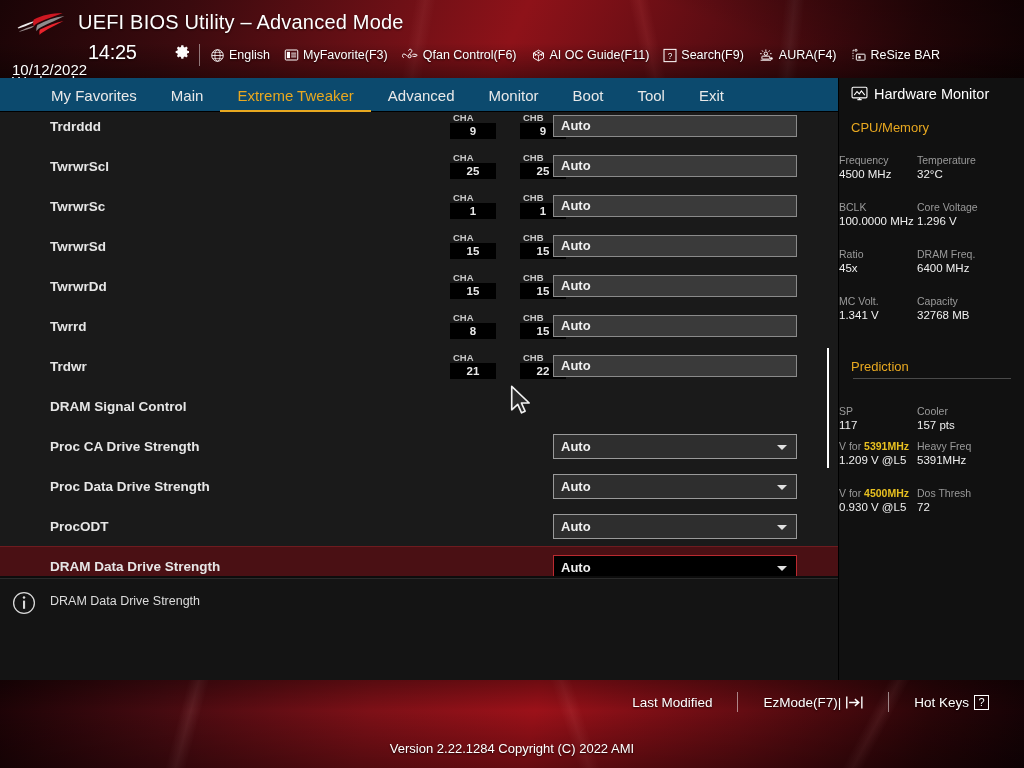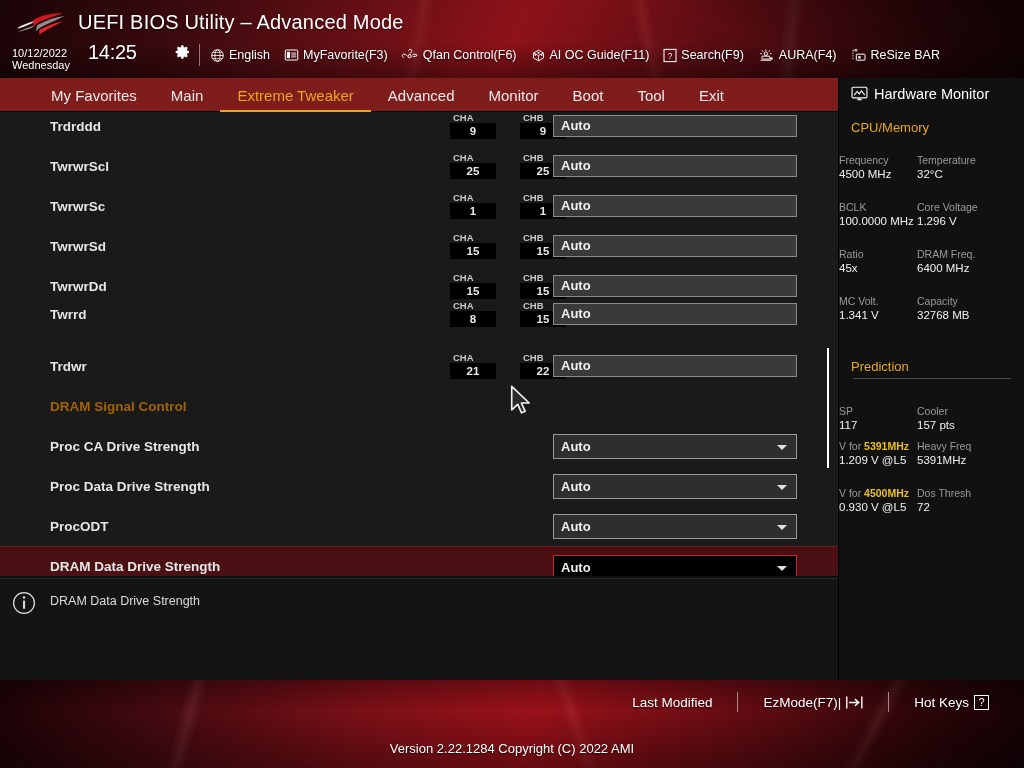--- a/index.html
+++ b/index.html
@@ -56,22 +56,22 @@
     font-size: 20px;
     font-weight: 400;
     letter-spacing: 0.2px;
     color: #ffffff;
     text-shadow: 0 1px 2px rgba(0,0,0,0.6);
     z-index: 2;
   }
 
   .datebox {
     position: absolute;
-    left: 12px; top: 48px;
-    font-size: 11px;
+    left: 12px; top: 64px;
+    font-size: 15px;
     line-height: 11.5px;
     color: #ffffff;
     z-index: 2;
     text-shadow: 0 1px 1px rgba(0,0,0,0.7);
   }
 
   .clock {
     position: absolute;
     left: 88px; top: 41px;
     font-size: 20px;
@@ -118,21 +118,21 @@
     text-shadow: 0 1px 2px rgba(0,0,0,0.75);
   }
   .hdr-item svg { display: block; flex: 0 0 auto; }
 
   
   .navbar {
     position: absolute;
     top: 78px; left: 0;
     width: 1024px;
     height: 34px;
-    background: #7f1d1d;
+    background: #0c4a6e;
     border-bottom: 1px solid #000;
   }
   .tabs {
     position: absolute;
     left: 34px; top: 0;
     height: 34px;
     display: flex;
     align-items: center;
     gap: 0;
   }
@@ -176,21 +176,21 @@
   }
 
   .row-label {
     position: absolute;
     left: 50px;
     font-size: 13.5px;
     color: #e6e6e6;
     white-space: nowrap;
   }
   .row-label.section {
-    color: #a16207;
+    color: #e5e5e5;
   }
 
   
   .chgroup {
     position: absolute;
     left: 450px;
     top: 6px;
     display: flex;
     gap: 24px;
   }
@@ -597,21 +597,21 @@
               <div class="chlabel">CHA</div>
               <div class="chval">15</div>
             </div>
             <div class="chcell">
               <div class="chlabel">CHB</div>
               <div class="chval">15</div>
             </div>
           </div>
           <div class="field" style="top: 9px;">Auto</div>
         </div>
-        <div class="row" style="top: 182px; padding-left: 12px;">
+        <div class="row" style="top: 194px; padding-left: 12px;">
           <div class="row-label">Twrrd</div>
           <div class="chgroup">
             <div class="chcell">
               <div class="chlabel">CHA</div>
               <div class="chval">8</div>
             </div>
             <div class="chcell">
               <div class="chlabel">CHB</div>
               <div class="chval">15</div>
             </div>

